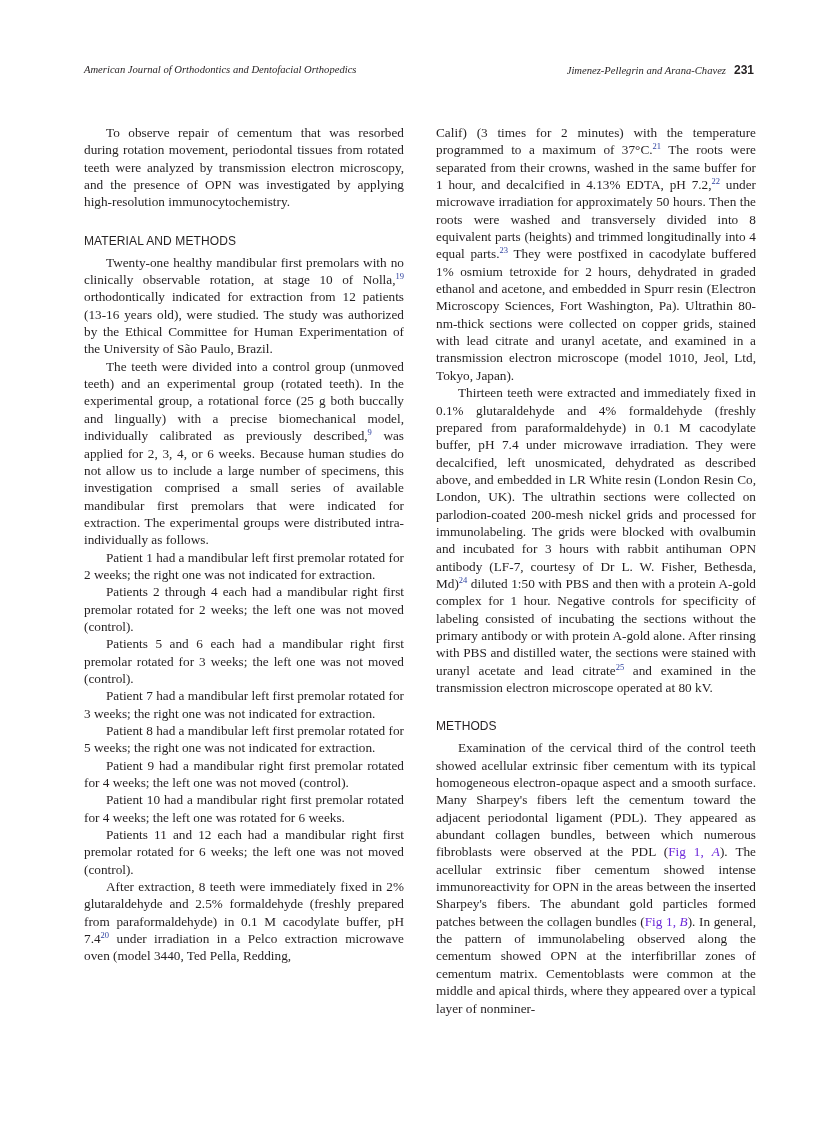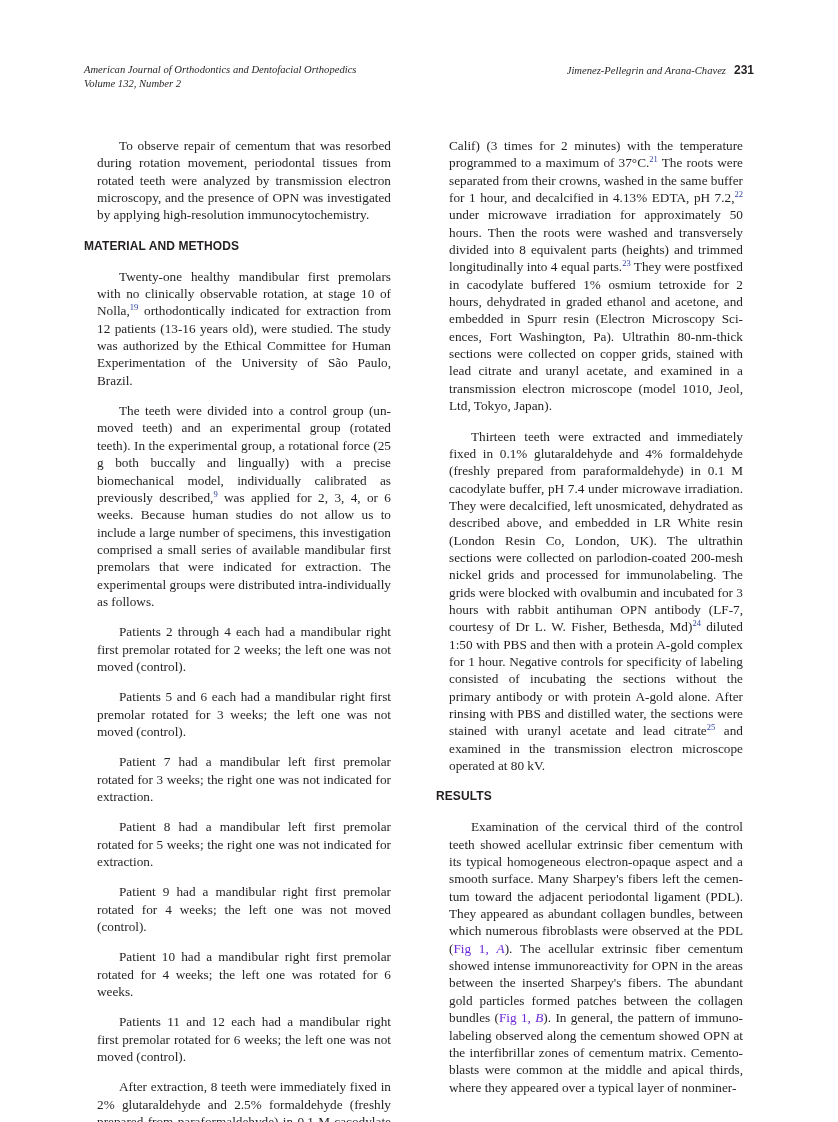--- a/index.html
+++ b/index.html
@@ -41,76 +41,76 @@
       top: 124px;
       width: 320px;
       font-size: 13.25px;
       line-height: 17.35px;
       text-align: justify;
       hyphens: manual;
     }
     .col-left { left: 84px; }
     .col-right { left: 436px; }
     .column p {
-      margin: 13px;
+      margin: 0;
       text-indent: 22px;
     }
     .column p.noindent { text-indent: 0; }
     .section-heading {
       font-family: "Liberation Sans", "DejaVu Sans", sans-serif;
-      font-weight: bold;
+      font-weight: normal;
       font-size: 12px;
       line-height: 17px;
-      margin: 14px 0 4px 0;
+      margin: 22px 0 4px 0;
       text-align: left;
       letter-spacing: 0.1px;
     }
     sup {
       font-size: 8.5px;
       line-height: 0;
       vertical-align: super;
     }
     .ref { color: #2b3f9e; }
     .fig-link { color: #6d28d9; }
     .italic { font-style: italic; }
   </style>
 </head>
 <body>
 
 <div class="running-head">
   <div class="left">
     <div>American Journal of Orthodontics and Dentofacial Orthopedics</div>
-    <div>Volume 132, Number 2</div>
   </div>
   <div class="right">
     <span>Jimenez-Pellegrin and Arana-Chavez</span><span class="page-number">231</span>
   </div>
 </div>
 
 <div class="column col-left">
   <p>To observe repair of cementum that was resorbed during rotation movement, periodontal tissues from rotated teeth were analyzed by transmission electron microscopy, and the presence of OPN was investigated by applying high-resolution immunocytochemistry.</p>
 
   <div class="section-heading">MATERIAL AND METHODS</div>
 
   <p><span>Twenty-one healthy mandibular first premolars with no clinically observable rotation, at stage 10 of Nolla,</span><sup class="ref">19</sup><span> orthodontically indicated for extraction from 12 patients (13-16 years old), were studied. The study was authorized by the Ethical Committee for Human Experimentation of the University of São Paulo, Brazil.</span></p>
 
   <p><span>The teeth were divided into a control group (un­moved teeth) and an experimental group (rotated teeth). In the experimental group, a rotational force (25 g both buccally and lingually) with a precise biomechanical model, individually calibrated as previously described,</span><sup class="ref">9</sup><span> was applied for 2, 3, 4, or 6 weeks. Because human studies do not allow us to include a large number of specimens, this investigation comprised a small series of available mandibular first premolars that were indi­cated for extraction. The experimental groups were distributed intra-individually as follows.</span></p>
 
+  <p>Patient 1 had a mandibular left first premolar rotated for 2 weeks; the right one was not indicated for extraction.</p>
   <p>Patients 2 through 4 each had a mandibular right first premolar rotated for 2 weeks; the left one was not moved (control).</p>
   <p>Patients 5 and 6 each had a mandibular right first premolar rotated for 3 weeks; the left one was not moved (control).</p>
   <p>Patient 7 had a mandibular left first premolar rotated for 3 weeks; the right one was not indicated for extraction.</p>
   <p>Patient 8 had a mandibular left first premolar rotated for 5 weeks; the right one was not indicated for extraction.</p>
   <p>Patient 9 had a mandibular right first premolar rotated for 4 weeks; the left one was not moved (control).</p>
   <p>Patient 10 had a mandibular right first premolar rotated for 4 weeks; the left one was rotated for 6 weeks.</p>
   <p>Patients 11 and 12 each had a mandibular right first premolar rotated for 6 weeks; the left one was not moved (control).</p>
 
   <p><span>After extraction, 8 teeth were immediately fixed in 2% glutaraldehyde and 2.5% formaldehyde (freshly prepared from paraformaldehyde) in 0.1 M cacodylate buffer, pH 7.4</span><sup class="ref">20</sup><span> under irradiation in a Pelco extraction microwave oven (model 3440, Ted Pella, Redding,</span></p>
 </div>
 
 <div class="column col-right">
   <p class="noindent"><span>Calif) (3 times for 2 minutes) with the temperature programmed to a maximum of 37°C.</span><sup class="ref">21</sup><span> The roots were separated from their crowns, washed in the same buffer for 1 hour, and decalcified in 4.13% EDTA, pH 7.2,</span><sup class="ref">22</sup><span> under microwave irradiation for approximately 50 hours. Then the roots were washed and transversely divided into 8 equivalent parts (heights) and trimmed longitudinally into 4 equal parts.</span><sup class="ref">23</sup><span> They were postfixed in cacodylate buffered 1% osmium tetroxide for 2 hours, dehydrated in graded ethanol and acetone, and embedded in Spurr resin (Electron Microscopy Sci­ences, Fort Washington, Pa). Ultrathin 80-nm-thick sections were collected on copper grids, stained with lead citrate and uranyl acetate, and examined in a transmission electron microscope (model 1010, Jeol, Ltd, Tokyo, Japan).</span></p>
 
   <p><span>Thirteen teeth were extracted and immediately fixed in 0.1% glutaraldehyde and 4% formaldehyde (freshly prepared from paraformaldehyde) in 0.1 M cacodylate buffer, pH 7.4 under microwave irradiation. They were decalcified, left unosmicated, dehydrated as described above, and embedded in LR White resin (London Resin Co, London, UK). The ultrathin sections were collected on parlodion-coated 200-mesh nickel grids and pro­cessed for immunolabeling. The grids were blocked with ovalbumin and incubated for 3 hours with rabbit antihuman OPN antibody (LF-7, courtesy of Dr L. W. Fisher, Bethesda, Md)</span><sup class="ref">24</sup><span> diluted 1:50 with PBS and then with a protein A-gold complex for 1 hour. Negative controls for specificity of labeling consisted of incubat­ing the sections without the primary antibody or with protein A-gold alone. After rinsing with PBS and distilled water, the sections were stained with uranyl acetate and lead citrate</span><sup class="ref">25</sup><span> and examined in the transmis­sion electron microscope operated at 80 kV.</span></p>
 
-  <div class="section-heading">RESULTS</div>
+  <div class="section-heading">METHODS</div>
 
   <p><span>Examination of the cervical third of the control teeth showed acellular extrinsic fiber cementum with its typical homogeneous electron-opaque aspect and a smooth surface. Many Sharpey's fibers left the cemen­tum toward the adjacent periodontal ligament (PDL). They appeared as abundant collagen bundles, between which numerous fibroblasts were observed at the PDL (</span><span class="fig-link"><span>Fig 1</span>, <span class="italic">A</span></span><span>). The acellular extrinsic fiber cementum showed intense immunoreactivity for OPN in the areas between the inserted Sharpey's fibers. The abundant gold particles formed patches between the collagen bundles (</span><span class="fig-link"><span>Fig 1</span>, <span class="italic">B</span></span><span>). In general, the pattern of immuno­labeling observed along the cementum showed OPN at the interfibrillar zones of cementum matrix. Cemento­blasts were common at the middle and apical thirds, where they appeared over a typical layer of nonminer-</span></p>
 </div>
 
 </body></html>

